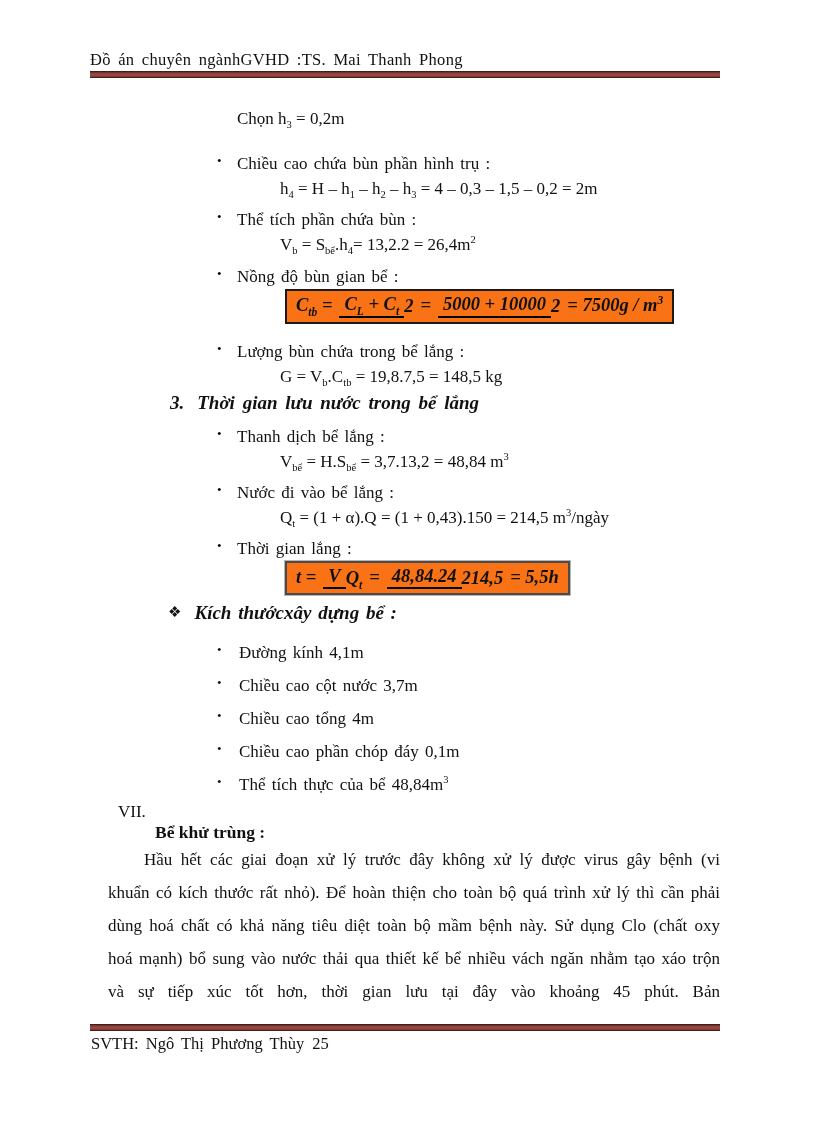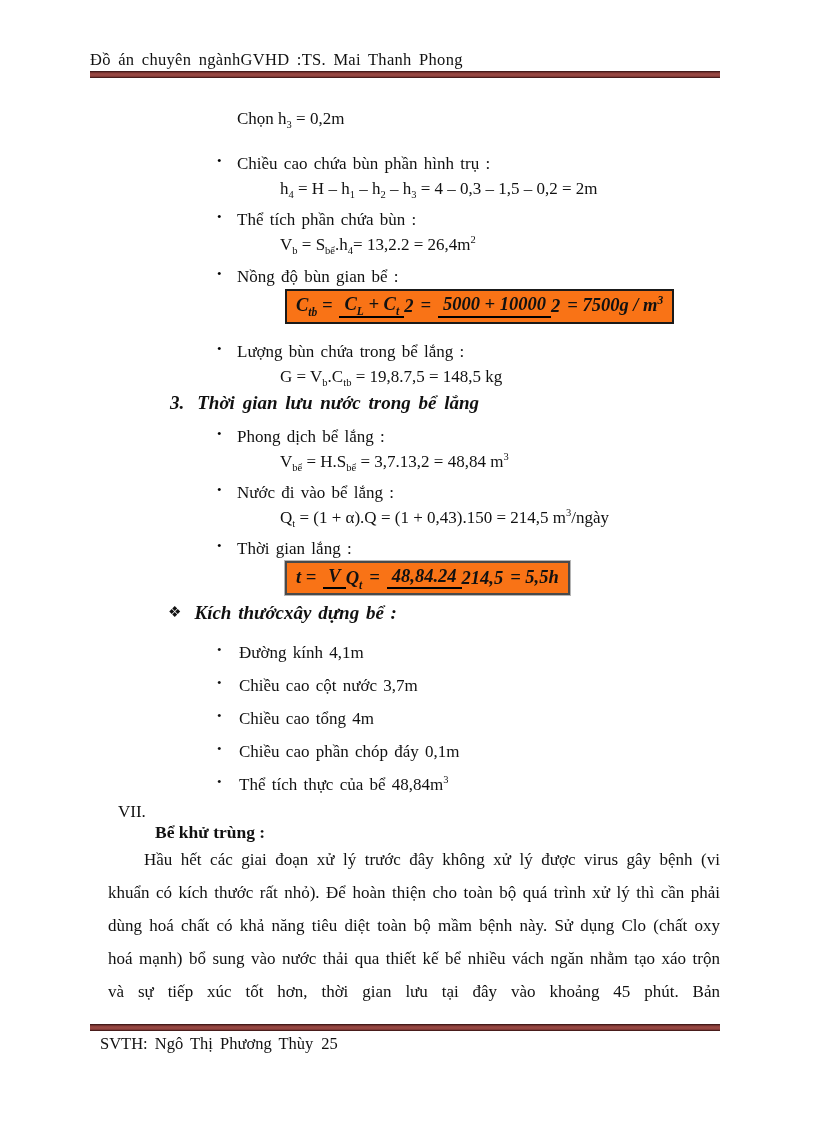--- a/index.html
+++ b/index.html
@@ -18,21 +18,21 @@
     display:flex; justify-content:flex-start;
     font-size:16.5px; letter-spacing:0.3px; word-spacing:3px;
   }
   .rule {
     position:absolute; left:90px; right:96px; height:7px;
     background:linear-gradient(180deg,#2e0f0f 0%,#8d403c 30%,#9a4a44 55%,#8d403c 75%,#2e0f0f 100%);
   }
   .rule.top { top:71px; }
   .rule.bottom { top:1024px; }
   .footer {
-    position:absolute; top:1034px; left:100px;
+    position:absolute; top:1034px; left:91px;
     font-size:16.5px; word-spacing:3px;
   }
   .footer .pagenum { margin-left:8px; }
 
   
   .body { position:absolute; top:96px; left:90px; width:632px; }
 
   .line-intro { margin:10px 0 0 147px; font-size:17px; line-height:25px; }
 
   .li { margin-left:127px; font-size:17px; line-height:25px; word-spacing:2px; }
@@ -131,21 +131,21 @@
     <div class="li mt12">
       <span class="bullet">•</span><span>Lượng bùn chứa trong bể lắng :</span>
     </div>
     <div class="formula">G = V<sub>b</sub>.C<sub>tb</sub> = 19,8.7,5 = 148,5 kg</div>
 
     <div class="sec-num-heading">
       <span class="num">3.</span><span class="title">Thời gian lưu nước trong bể lắng</span>
     </div>
 
     <div class="li mt4">
-      <span class="bullet">•</span><span>Phong  dịch bể lắng :</span>
+      <span class="bullet">•</span><span>Thanh  dịch bể lắng :</span>
     </div>
     <div class="formula">V<sub>bể</sub> = H.S<sub>bể</sub> = 3,7.13,2 = 48,84 m<sup>3</sup></div>
 
     <div class="li mt3">
       <span class="bullet">•</span><span>Nước đi vào bể lắng :</span>
     </div>
     <div class="formula">Q<sub>t</sub> = (1 + α).Q = (1 + 0,43).150 = 214,5 m<sup>3</sup>/ngày</div>
 
     <div class="li mt3">
       <span class="bullet">•</span><span>Thời  gian  lắng :</span>

